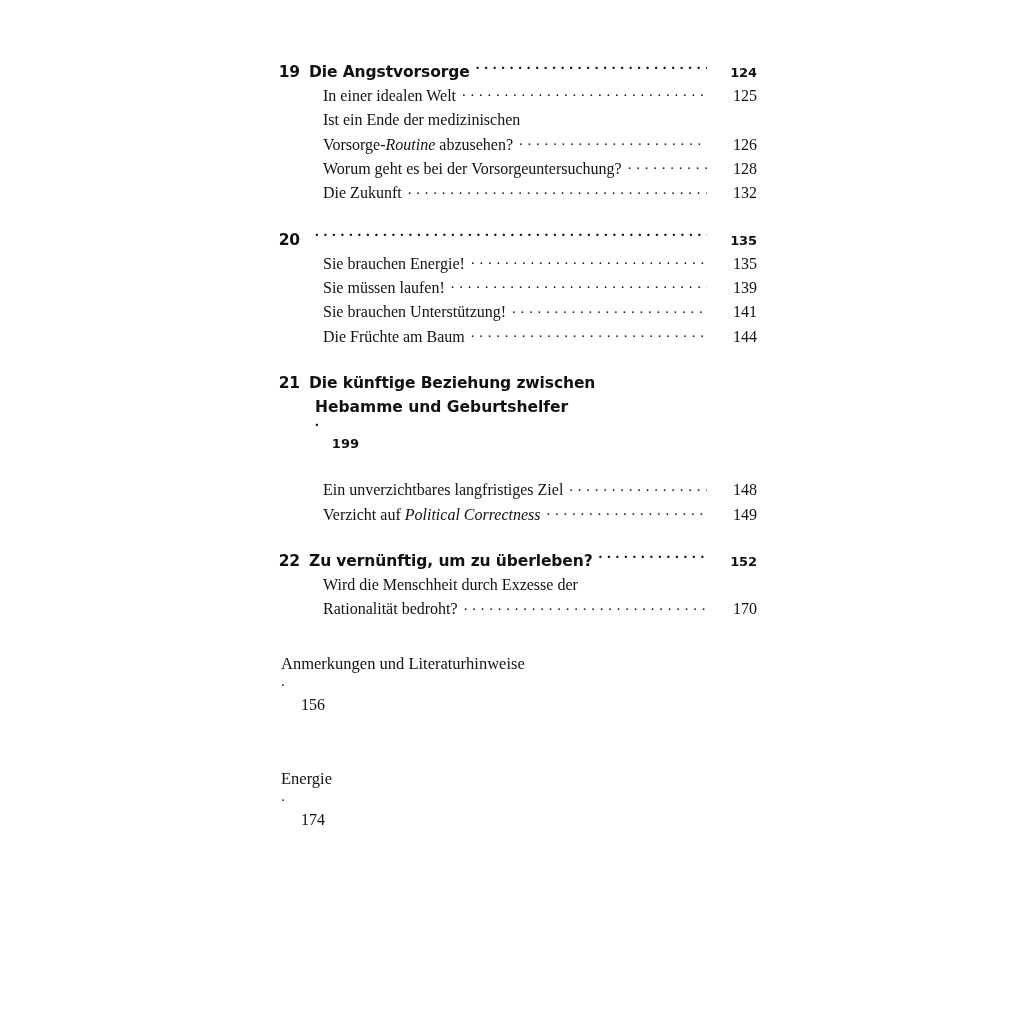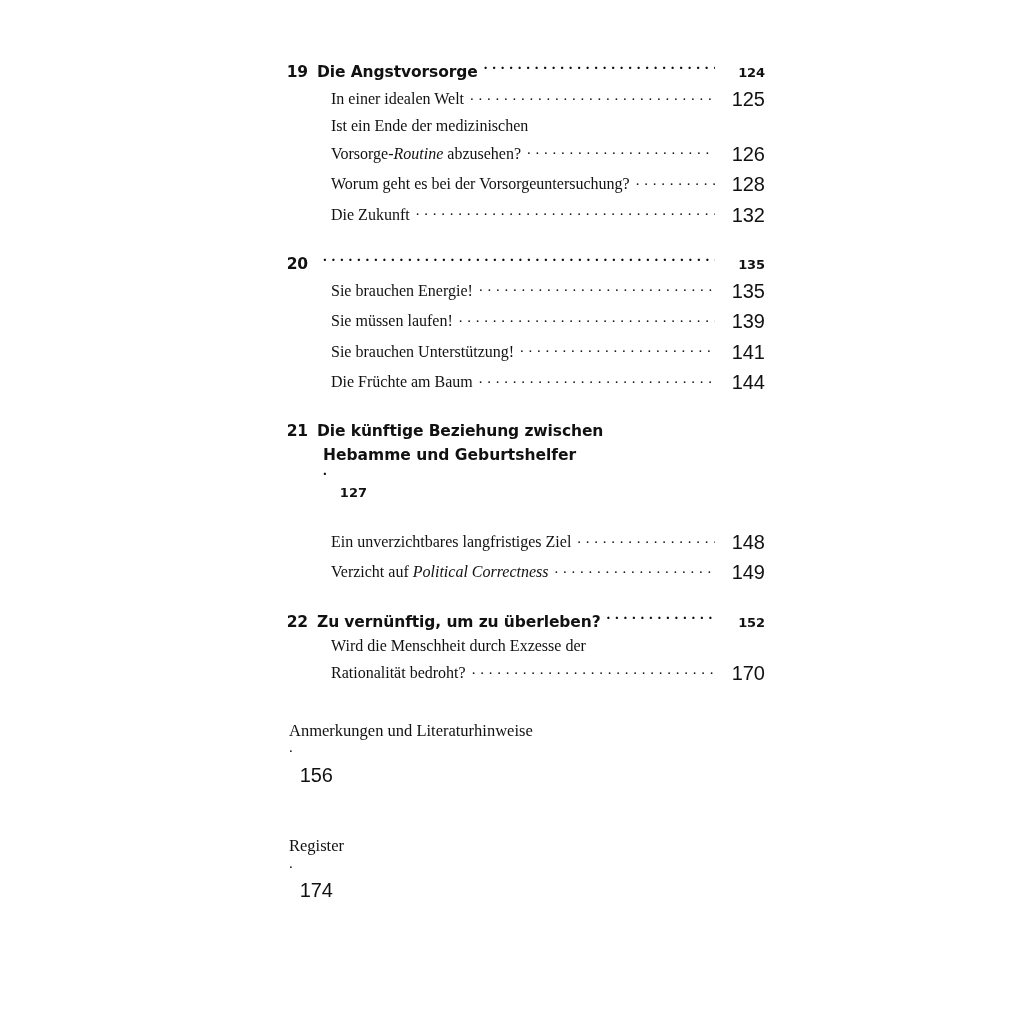--- a/index.html
+++ b/index.html
@@ -20,21 +20,21 @@
     position: absolute;
     left: 0;
     top: 0;
     width: 1024px;
     height: 1024px;
     background: #ffffff;
   }
 
   .toc {
     position: absolute;
-    left: 283px;
+    left: 275px;
     top: 60px;
     width: 482px;
   }
 
   
   .chapter {
     margin-bottom: 22px;
   }
 
   .chap-head {
@@ -112,22 +112,22 @@
     font-family: "Liberation Serif", serif;
     font-size: 15px;
     letter-spacing: 0.5px;
     color: #111111;
   }
 
   .pg {
     flex: 0 0 44px;
     width: 44px;
     text-align: right;
-    font-family: Liberation Sans, sans-serif;
-    font-size: 20px;
+    font-family: Liberation Serif, serif;
+    font-size: 16px;
   }
   .chap-head .pg, .chap-head2 .pg {
     font-family: "DejaVu Sans", sans-serif;
     font-weight: bold;
     font-size: 13px;
   }
   .nopg {
     flex: 0 0 44px;
     width: 44px;
   }
@@ -219,21 +219,21 @@
     <div class="chapter">
       <div class="chap-head">
         <span class="chap-num">21</span>
         <span class="chap-title">Die künftige Beziehung zwischen</span>
         <span class="noleader"></span>
         <span class="nopg"></span>
       </div>
       <div class="chap-head2">
         <span class="chap-title">Hebamme und Geburtshelfer</span>
         <span class="leader"></span>
-        <span class="pg">127</span>
+        <span class="pg">199</span>
       </div>
 
       <div class="sub">
         <span class="sub-title">Ein unverzichtbares langfristiges Ziel</span>
         <span class="leader"></span>
         <span class="pg">148</span>
       </div>
 
       <div class="sub">
         <span class="sub-title"><span>Verzicht auf </span><span class="ital">Political Correctness</span><span></span></span>
@@ -263,19 +263,19 @@
       </div>
     </div>
 
     <div class="backmatter">
       <span class="sub-title">Anmerkungen und Literaturhinweise</span>
       <span class="leader"></span>
       <span class="pg">156</span>
     </div>
 
     <div class="backmatter">
-      <span class="sub-title">Register</span>
+      <span class="sub-title">Energie</span>
       <span class="leader"></span>
       <span class="pg">174</span>
     </div>
 
   </div>
 </div>
 
 </body></html>

